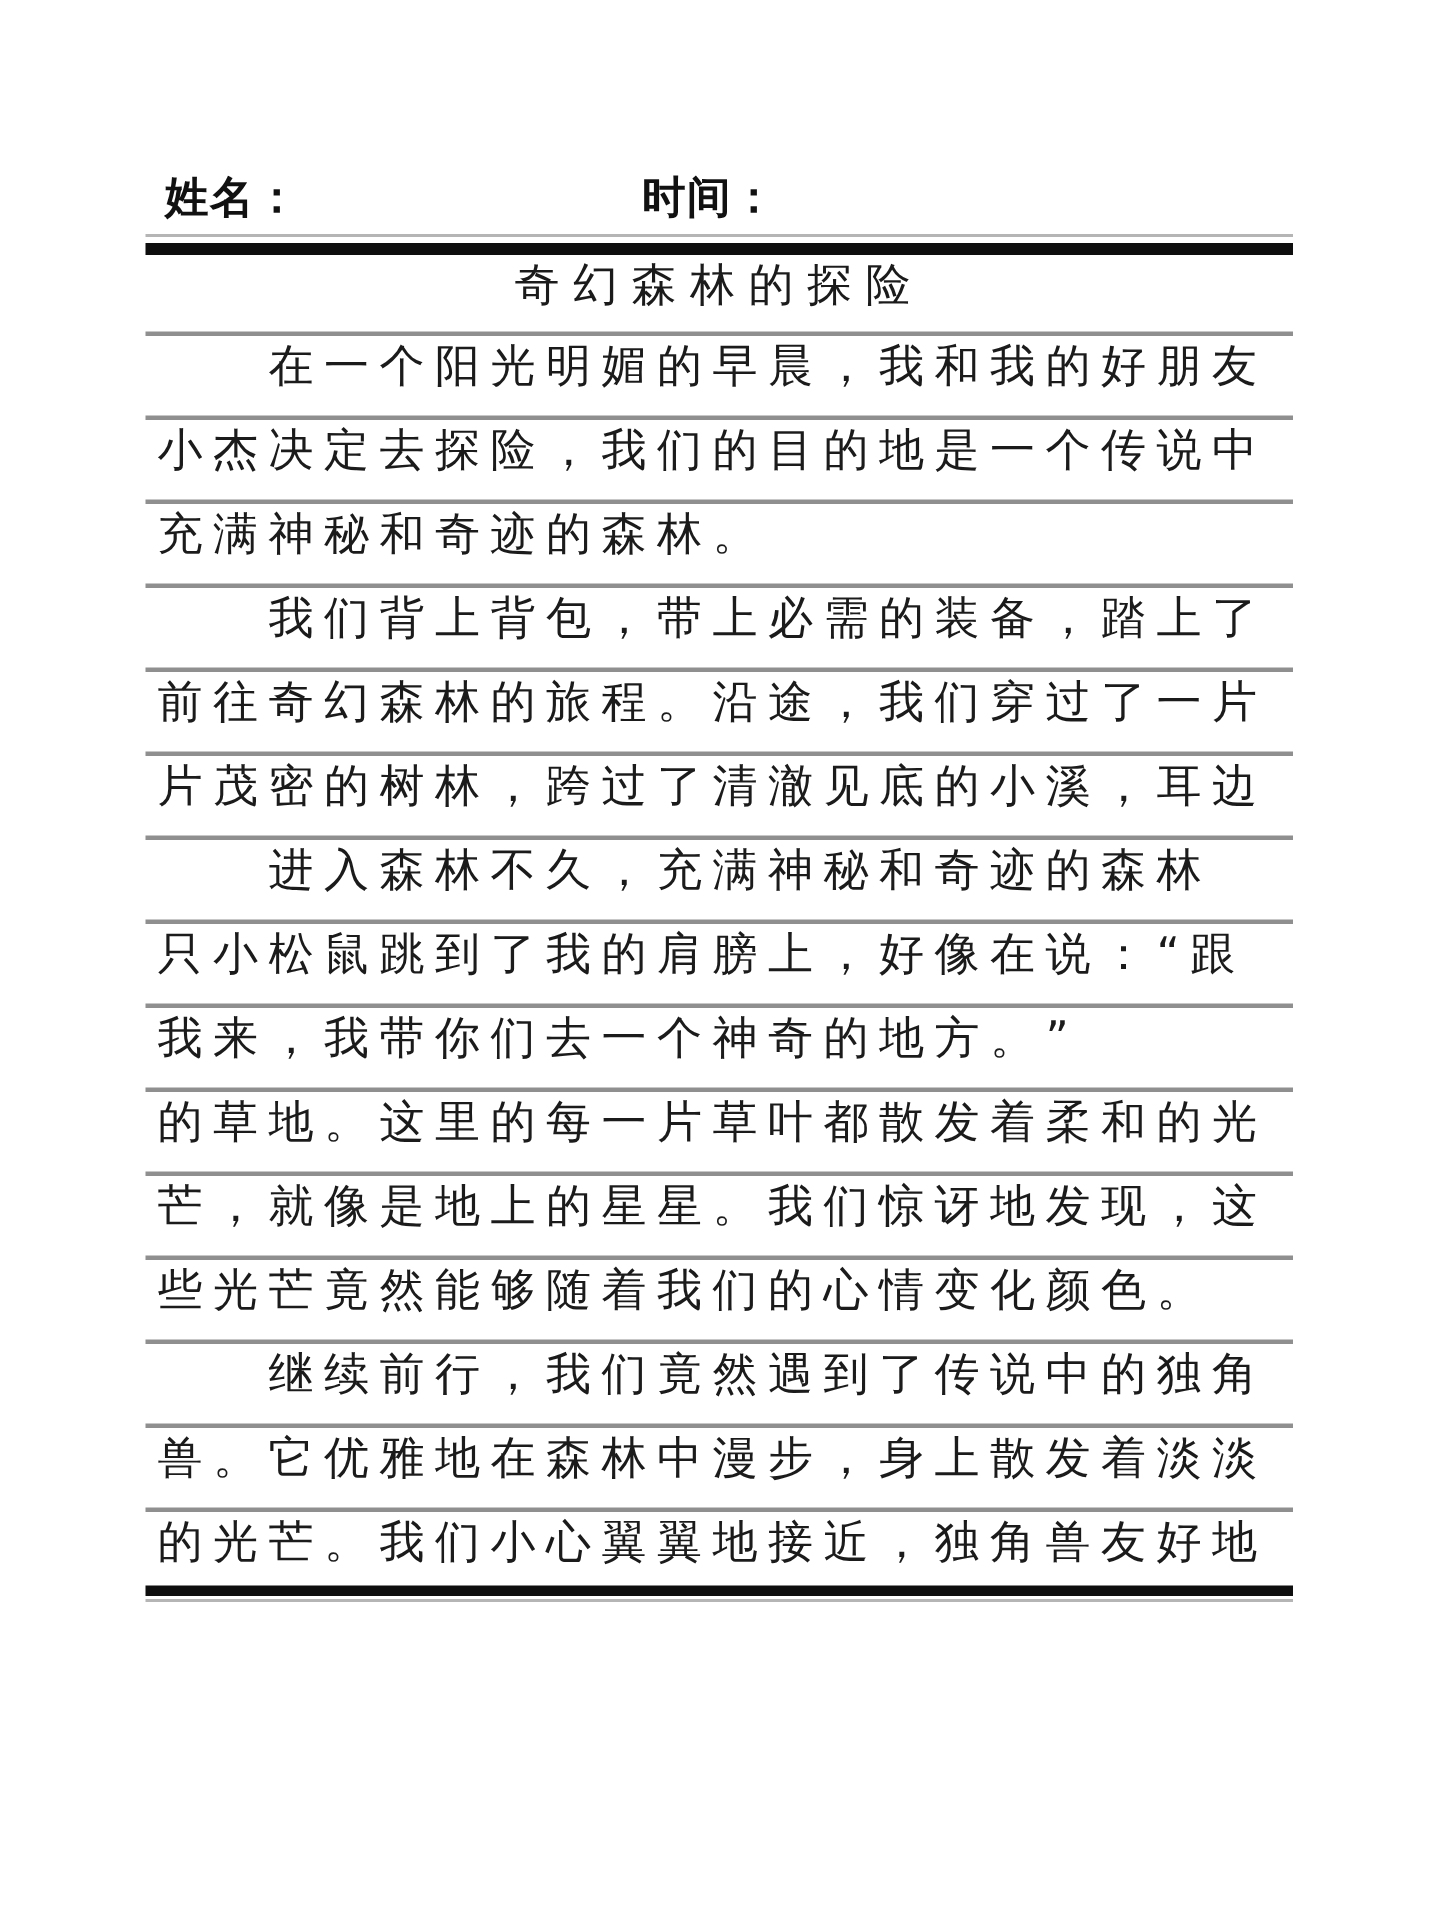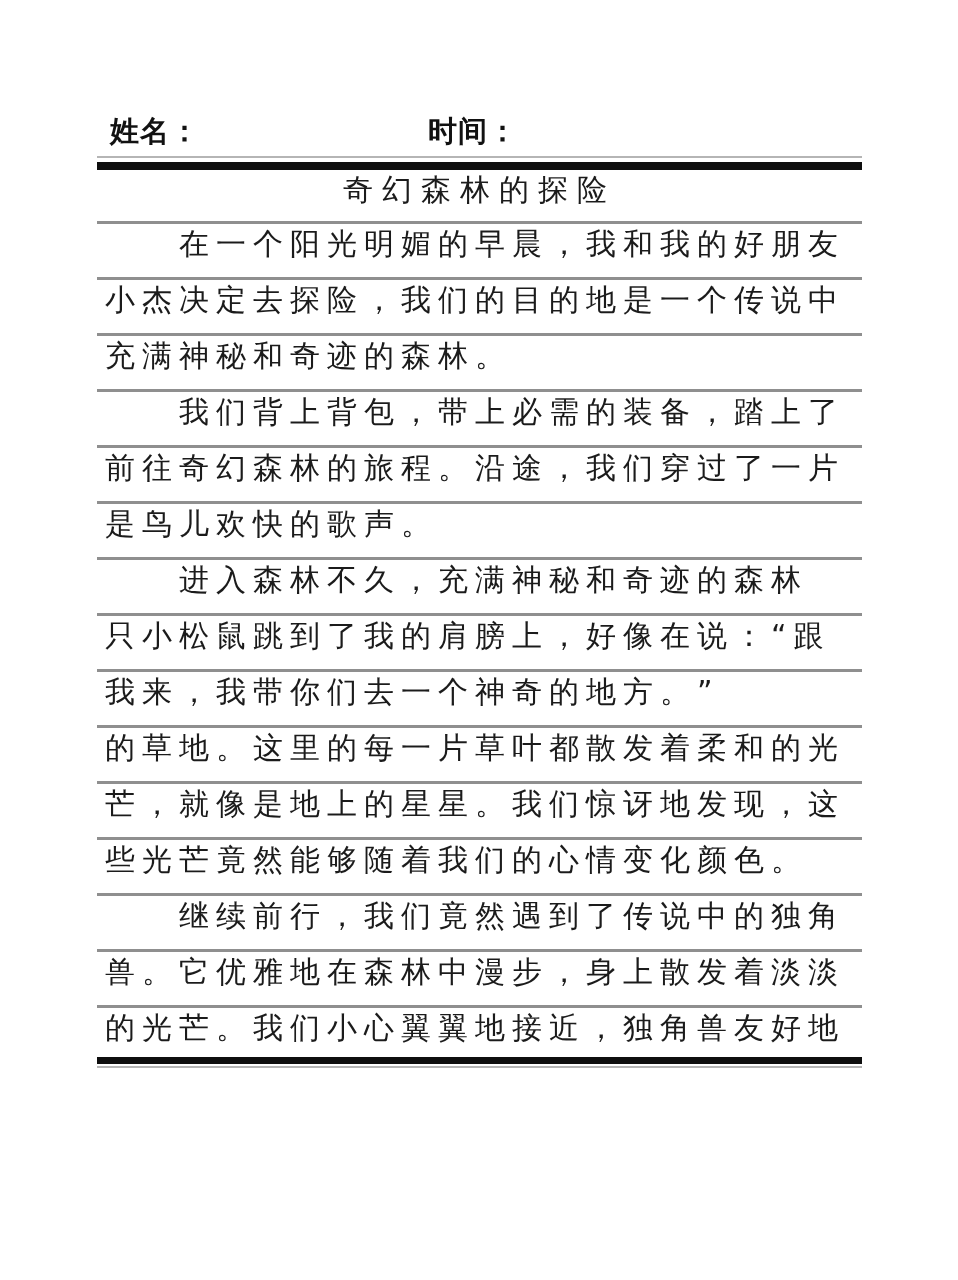--- a/index.html
+++ b/index.html
@@ -86,21 +86,21 @@
     <div class="row">
         <span>充满神秘和奇迹的森林。</span>
       </div>
     <div class="row indent">
         <span>我们背上背包，带上必需的装备，踏上了</span>
       </div>
     <div class="row">
         <span>前往奇幻森林的旅程。沿途，我们穿过了一片</span>
       </div>
     <div class="row">
-        <span>是鸟儿欢快的歌声。</span>
+        <span>片茂密的树林，跨过了清澈见底的小溪，耳边</span>
       </div>
     <div class="row indent">
         <span>进入森林不久，充满神秘和奇迹的森林</span>
       </div>
     <div class="row">
         <span>只小松鼠跳到了我的肩膀上，好像在说：“跟</span>
       </div>
     <div class="row">
         <span>我来，我带你们去一个神奇的地方。”</span>
       </div>

